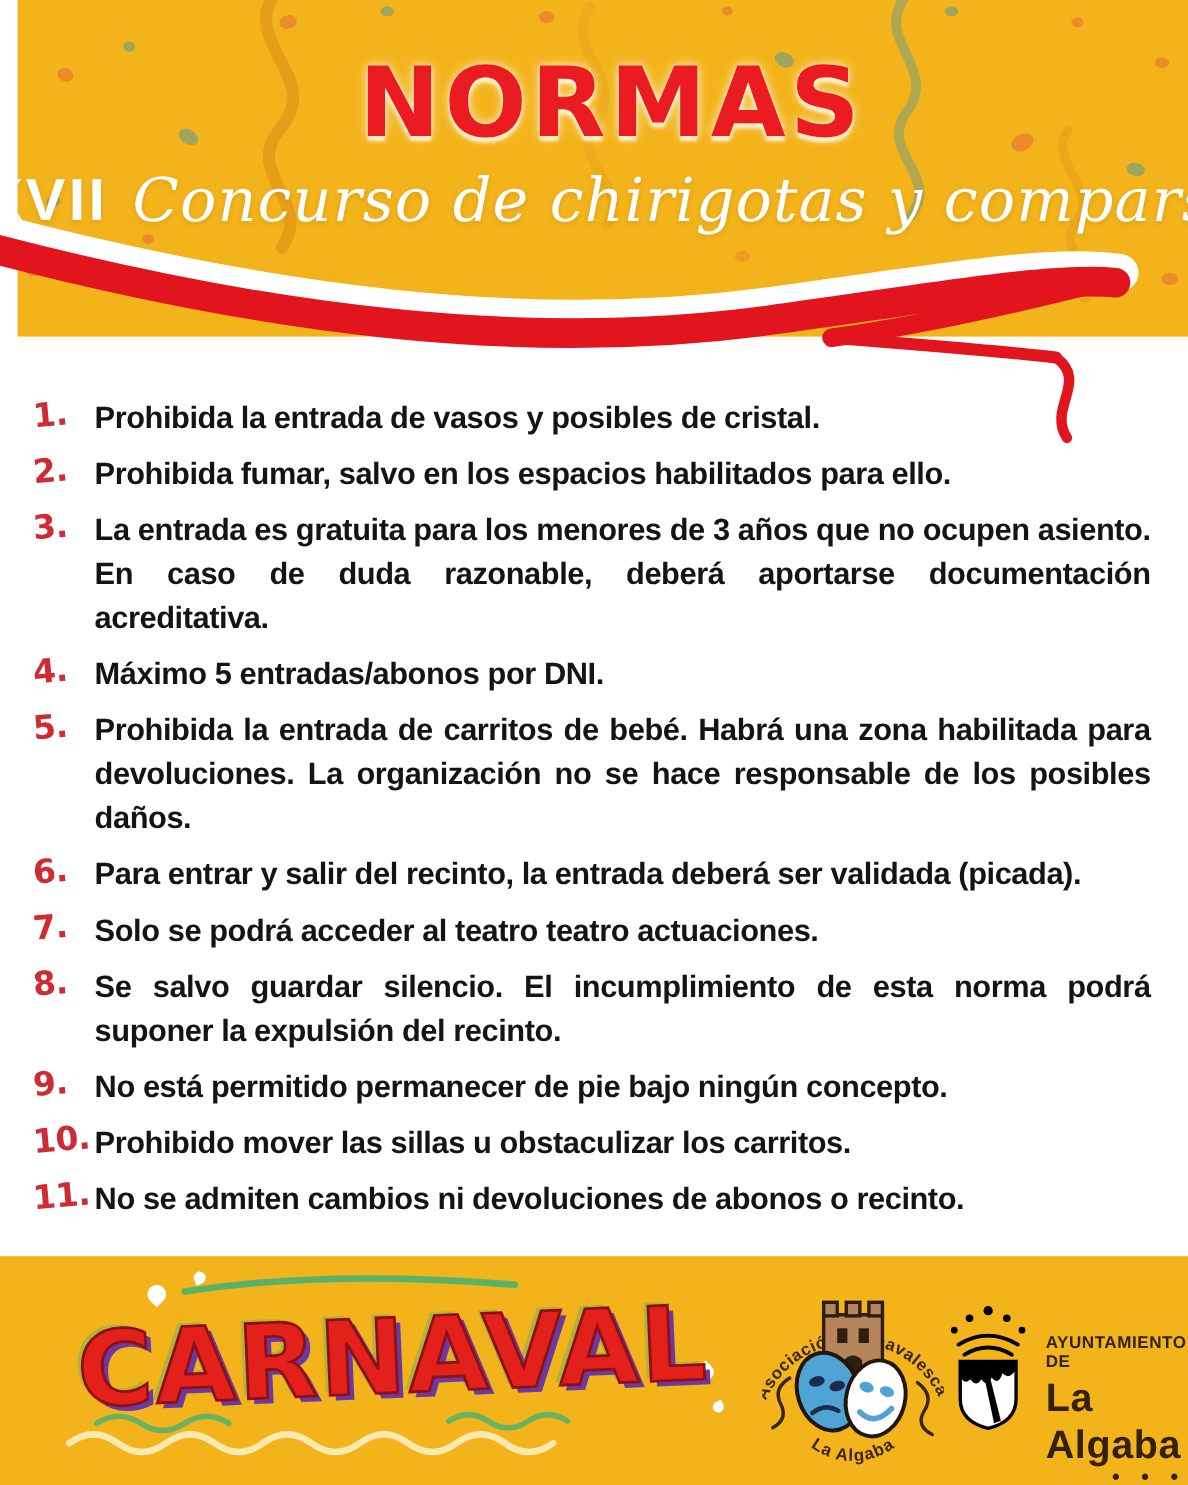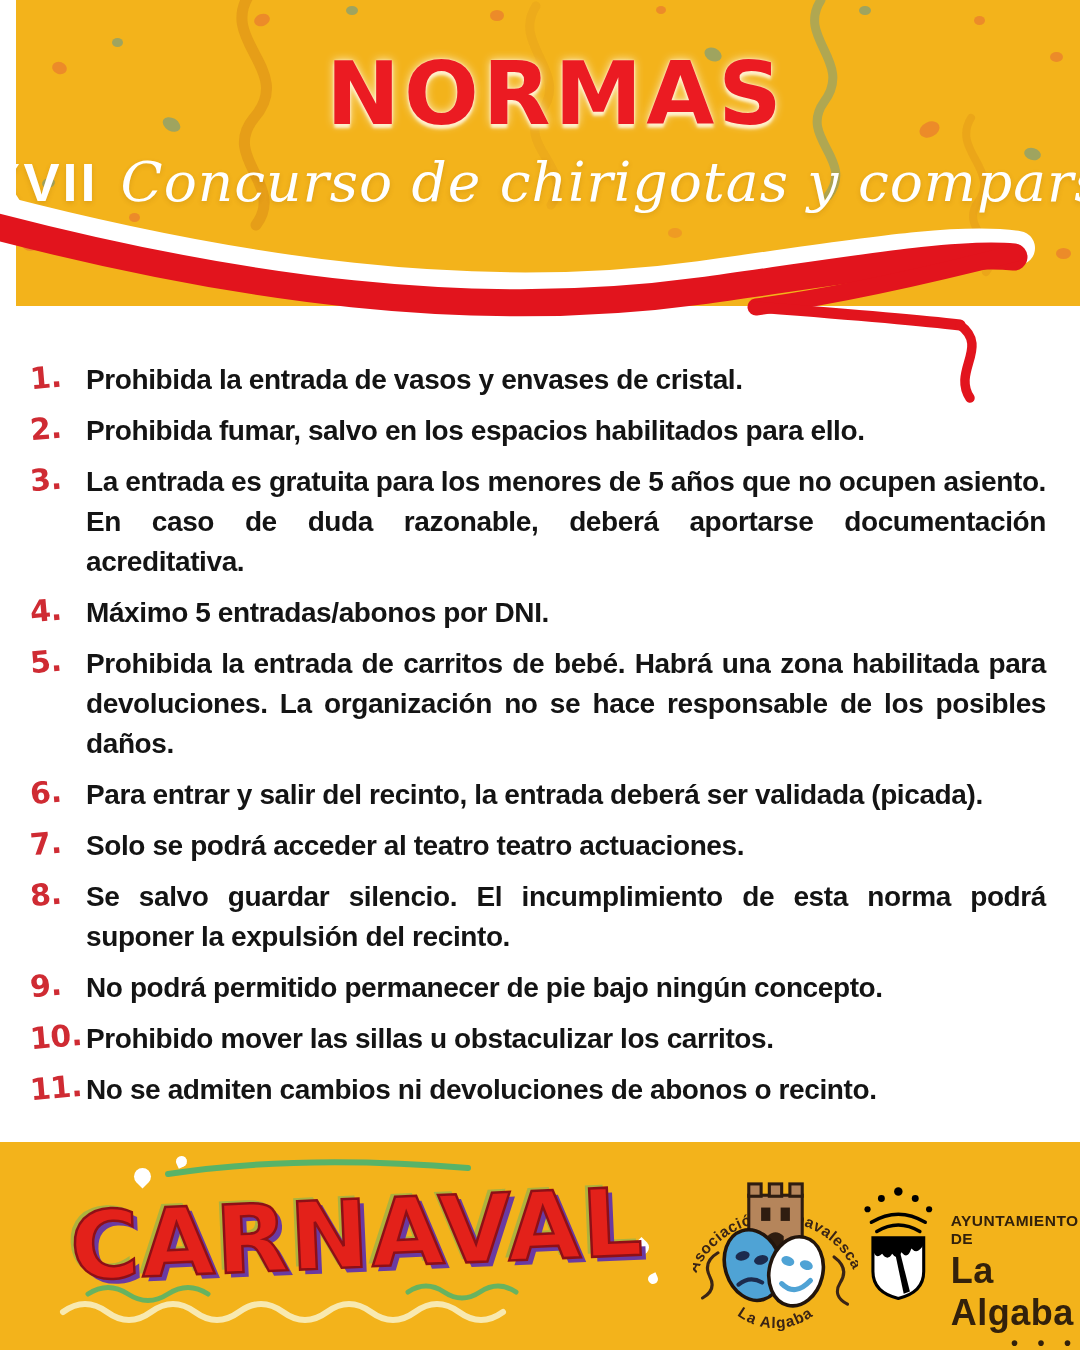--- a/index.html
+++ b/index.html
@@ -117,29 +117,29 @@
     <path d="M -40 67 C 240 143, 480 171, 700 141 C 840 122, 955 101, 1014 107" fill="none" stroke="#E2141D" stroke-width="27" stroke-linecap="round"></path>
     <path d="M 1016 103 C 930 125, 830 147, 756 157" fill="none" stroke="#E2141D" stroke-width="17" stroke-linecap="round"></path>
     <path d="M 756 157 C 846 164, 918 170, 960 175" fill="none" stroke="#E2141D" stroke-width="11" stroke-linecap="round"></path>
     <path d="M 960 175 C 990 197, 952 221, 970 248" fill="none" stroke="#E2141D" stroke-width="9.5" stroke-linecap="round"></path>
   </svg>
 
   <div class="rules">
     <ol>
       <li>
           <span class="rule-num">1.</span>
-          <p class="oneline">Prohibida la entrada de vasos y envases de cristal.</p>
+          <p class="oneline">Prohibida la entrada de vasos y posibles de cristal.</p>
         </li>
       <li>
           <span class="rule-num">2.</span>
           <p class="oneline">Prohibida fumar, salvo en los espacios habilitados para ello.</p>
         </li>
       <li>
           <span class="rule-num">3.</span>
-          <p>La entrada es gratuita para los menores de 5 años que no ocupen asiento. En caso de duda razonable, deberá aportarse documentación acreditativa.</p>
+          <p>La entrada es gratuita para los menores de 3 años que no ocupen asiento. En caso de duda razonable, deberá aportarse documentación acreditativa.</p>
         </li>
       <li>
           <span class="rule-num">4.</span>
           <p class="oneline">Máximo 5 entradas/abonos por DNI.</p>
         </li>
       <li>
           <span class="rule-num">5.</span>
           <p>Prohibida la entrada de carritos de bebé. Habrá una zona habilitada para devoluciones. La organización no se hace responsable de los posibles daños.</p>
         </li>
       <li>
@@ -149,21 +149,21 @@
       <li>
           <span class="rule-num">7.</span>
           <p class="oneline">Solo se podrá acceder al teatro teatro actuaciones.</p>
         </li>
       <li>
           <span class="rule-num">8.</span>
           <p>Se salvo guardar silencio. El incumplimiento de esta norma podrá suponer la expulsión del recinto.</p>
         </li>
       <li>
           <span class="rule-num">9.</span>
-          <p class="oneline">No podrá permitido permanecer de pie bajo ningún concepto.</p>
+          <p class="oneline">No está permitido permanecer de pie bajo ningún concepto.</p>
         </li>
       <li>
           <span class="rule-num">10.</span>
           <p class="oneline">Prohibido mover las sillas u obstaculizar los carritos.</p>
         </li>
       <li>
           <span class="rule-num">11.</span>
           <p class="oneline">No se admiten cambios ni devoluciones de abonos o recinto.</p>
         </li>
     </ol>

